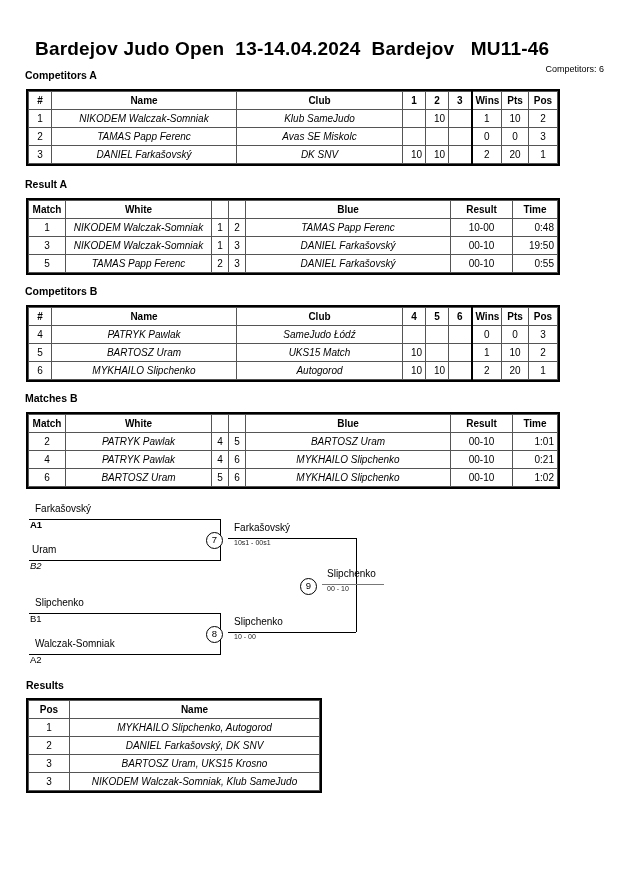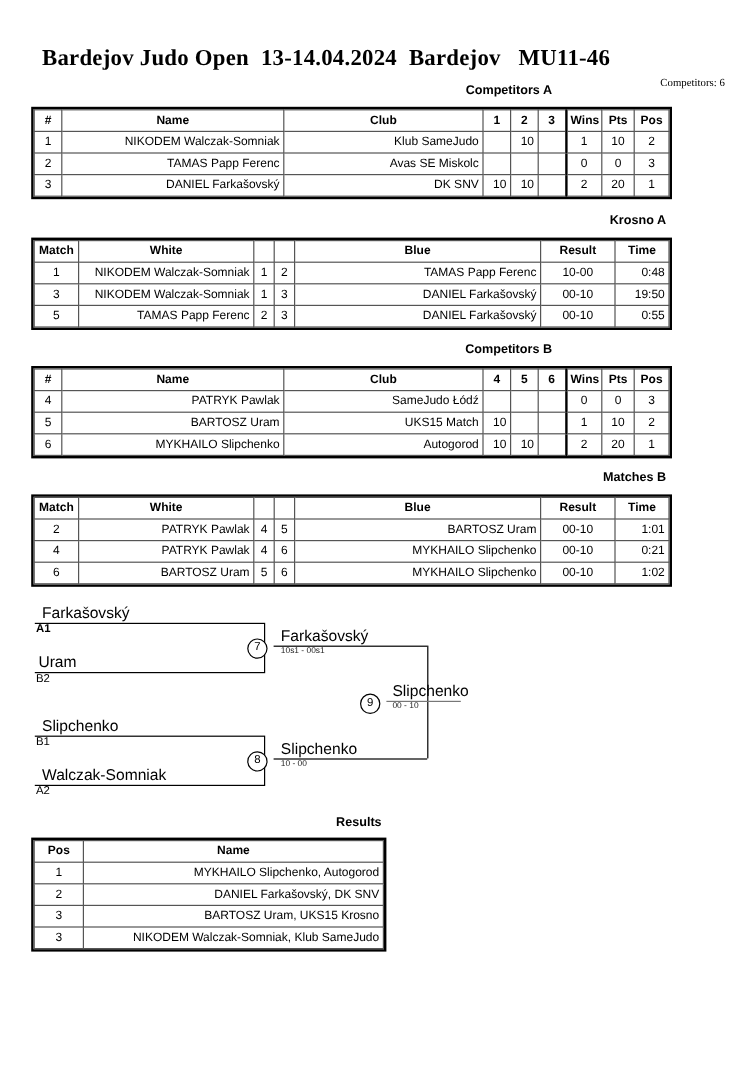--- a/index.html
+++ b/index.html
@@ -1,48 +1,48 @@
 <!DOCTYPE html>
 <html><head>
 <meta charset="utf-8">
 <style>
   html,body{margin:0;padding:0;background:#ffffff;}
   body{width:630px;height:891px;position:relative;
        font-family:"Liberation Sans",sans-serif;color:#000;
        -webkit-font-smoothing:none;}
 
   
-  .hdr{position:absolute;left:0;top:38px;width:630px;height:30px;font-family:Liberation Serif, serif;}
+  .hdr{position:absolute;left:0;top:38px;width:630px;height:30px;}
   .hdr-title{position:absolute;left:35px;top:0;font-size:19px;font-weight:bold;
              letter-spacing:.2px;white-space:pre;}
   .hdr-count{position:absolute;right:26px;top:26px;font-size:9px;}
 
   
-  .cap{position:absolute;font-size:10.5px;font-weight:bold;text-align:right;}
+  .cap{position:absolute;font-size:10.5px;font-weight:bold;text-align:left;}
 
   
   .tbl{position:absolute;border:2px solid #000;background:#fff;
        border-collapse:collapse;}
   table.grid{border-collapse:collapse;width:100%;table-layout:fixed;}
   table.grid td,table.grid th{
        border:1px solid #555;font-size:10px;font-weight:normal;
        height:17px;line-height:17px;padding:0 3px;overflow:hidden;
        white-space:nowrap;background:#fff;}
   table.grid th{font-weight:bold;text-align:center;}
   .c{text-align:center;}
-  .l{text-align:right;}
+  .l{text-align:center;font-style:italic;}
   .r{text-align:right;}
   .thick-l{border-left:2px solid #000!important;}
 
   
   .bracket{position:absolute;left:0;top:495px;width:630px;height:175px;}
   .bk-line{position:absolute;background:#000;}
   .bk-h{height:1px;}
   .bk-v{width:1px;}
-  .bk-name{position:absolute;font-size:13px;white-space:nowrap;}
+  .bk-name{position:absolute;font-size:10px;white-space:nowrap;}
   .bk-seed{position:absolute;font-size:9.5px;white-space:nowrap;}
   .bk-score{position:absolute;font-size:7px;white-space:nowrap;color:#222;}
   .bk-num{position:absolute;width:15px;height:15px;border:1px solid #000;
           border-radius:50%;background:#fff;font-size:9.5px;text-align:center;
           line-height:14px;}
 </style>
 </head>
 <body>
 
 <div class="hdr">
@@ -108,21 +108,21 @@
           <td class="r">10</td>
           <td class="r"></td>
           <td class="c thick-l">2</td>
           <td class="c">20</td>
           <td class="c">1</td>
         </tr>
       </tbody>
   </table>
 </div>
 
-<div class="cap" style="left:25px;top:178px;width:530px;">Krosno A</div>
+<div class="cap" style="left:25px;top:178px;width:530px;">Result A</div>
 <div class="tbl" style="left:26px;top:198px;width:530px;">
   <table class="grid" id="match-a">
     <colgroup>
       <col style="width:37px">
         <col>
         <col style="width:17px">
         <col style="width:17px">
       <col style="width:205px">
         <col style="width:62px">
         <col style="width:45px">
@@ -291,21 +291,21 @@
 </div>
 
 <div class="bracket">
 
   <div class="bk-name" style="left:35px;top:8px;">Farkašovský</div>
   <div class="bk-line bk-h" style="left:29px;top:24px;width:191px;"></div>
   <div class="bk-seed" style="left:30px;top:24px;font-weight:bold;">A1</div>
 
   <div class="bk-name" style="left:32px;top:546px;top:49px;">Uram</div>
   <div class="bk-line bk-h" style="left:29px;top:65px;width:191px;"></div>
-  <div class="bk-seed" style="left:30px;top:65px;">B2</div>
+  <div class="bk-seed" style="left:30px;top:65px;font-style:italic;">B2</div>
 
   <div class="bk-line bk-v" style="left:220px;top:24px;height:42px;"></div>
   <div class="bk-num" style="left:206px;top:37px;">7</div>
   <div class="bk-name" style="left:234px;top:27px;">Farkašovský</div>
   <div class="bk-line bk-h" style="left:228px;top:43px;width:128px;"></div>
   <div class="bk-score" style="left:234px;top:44px;">10s1 - 00s1</div>
 
   <div class="bk-name" style="left:35px;top:102px;">Slipchenko</div>
   <div class="bk-line bk-h" style="left:29px;top:118px;width:191px;"></div>
   <div class="bk-seed" style="left:30px;top:118px;">B1</div>

